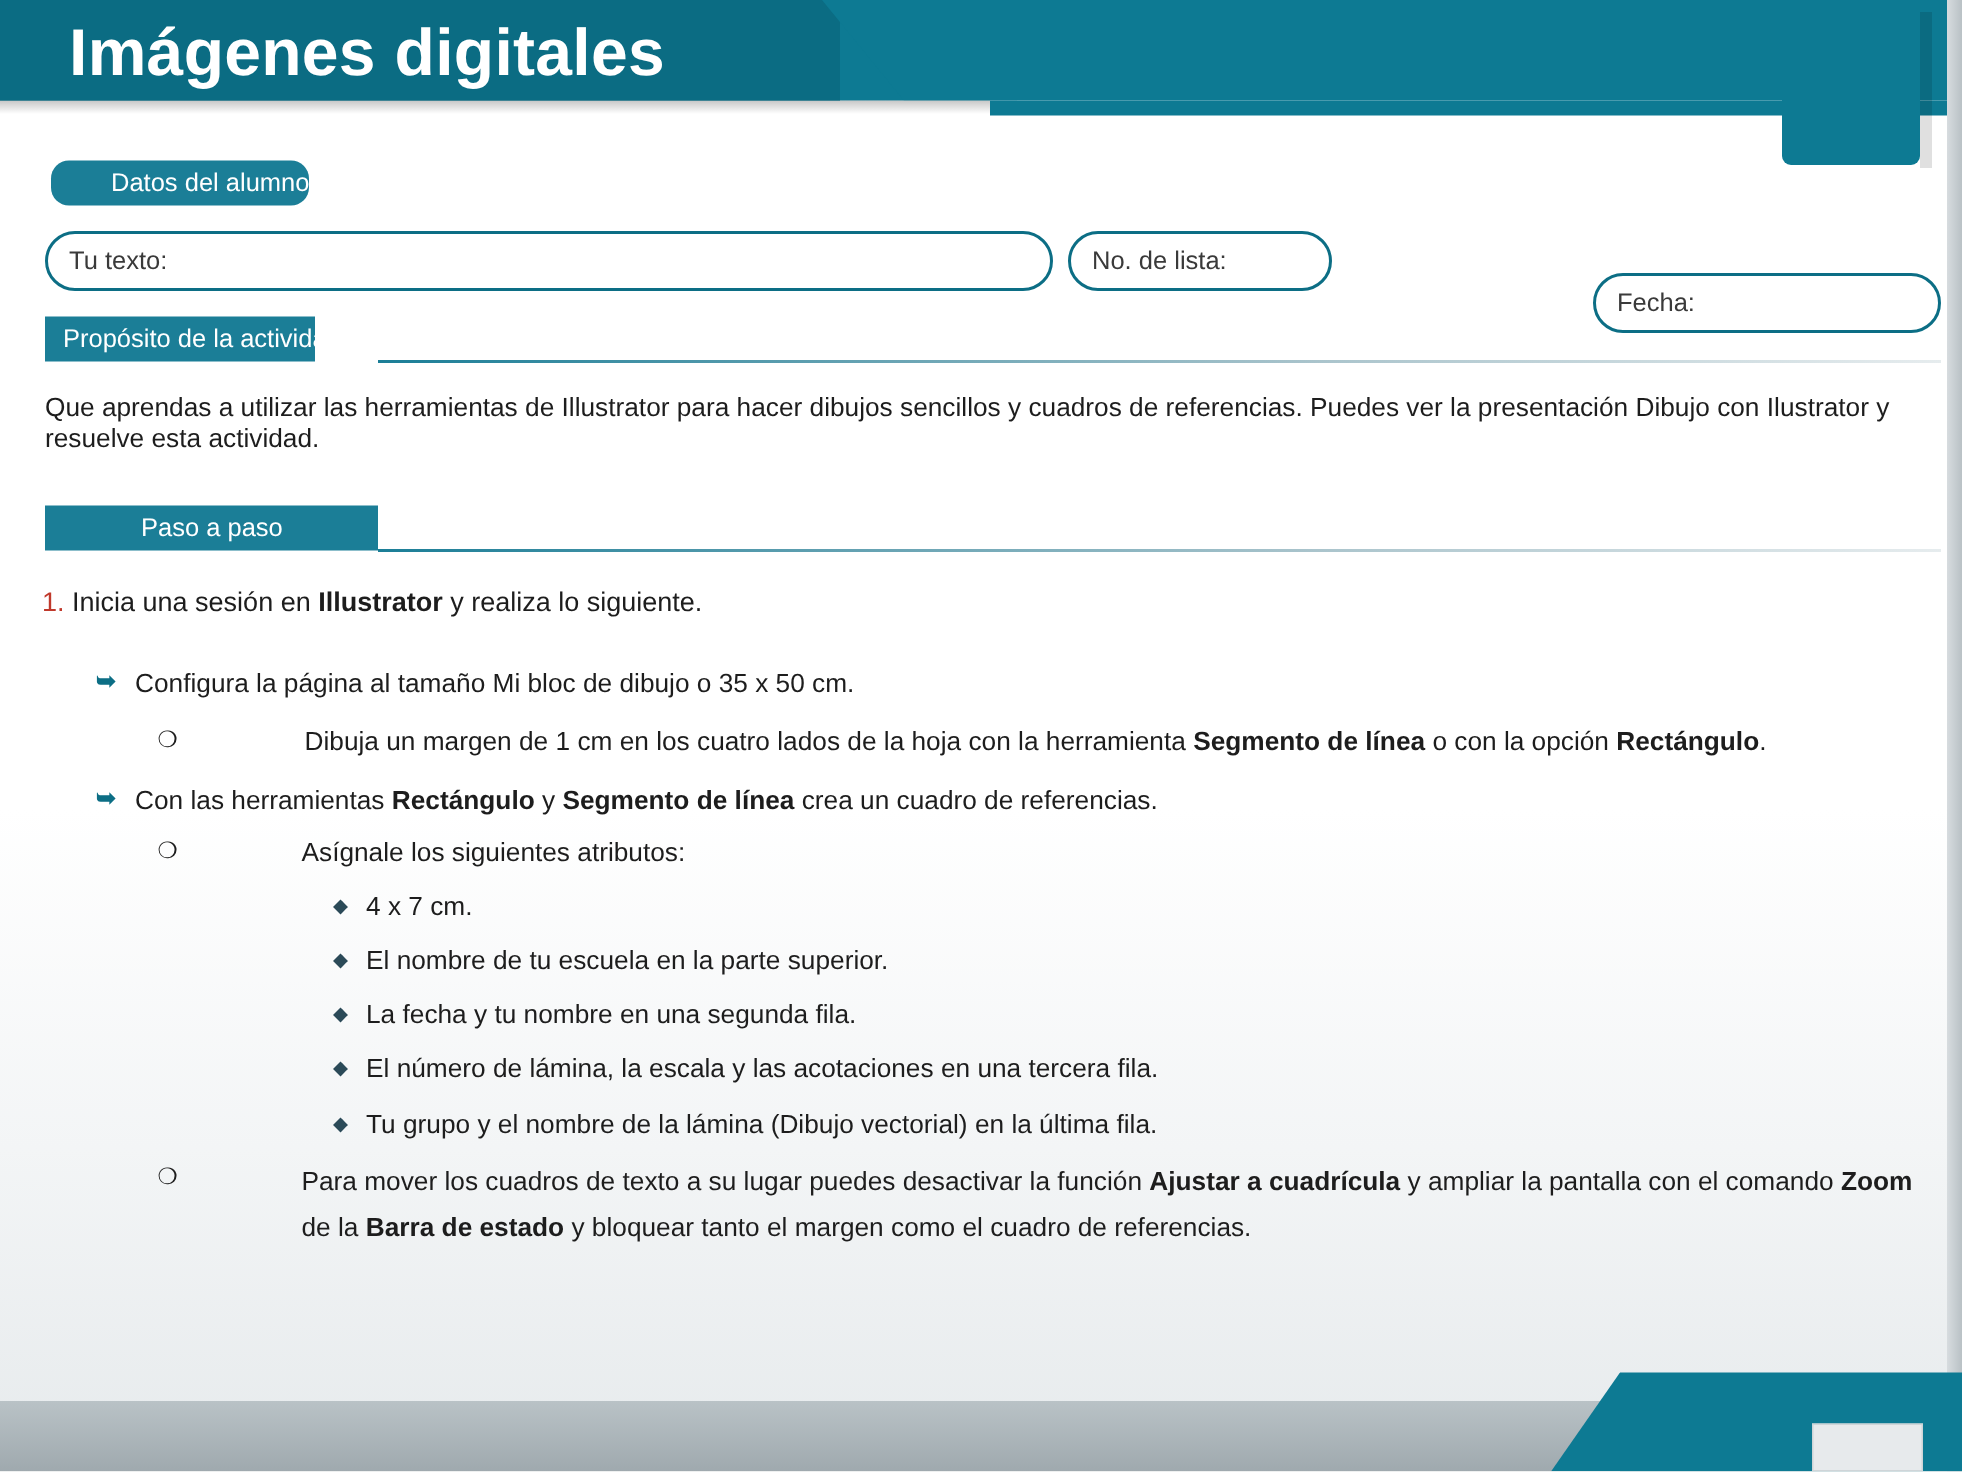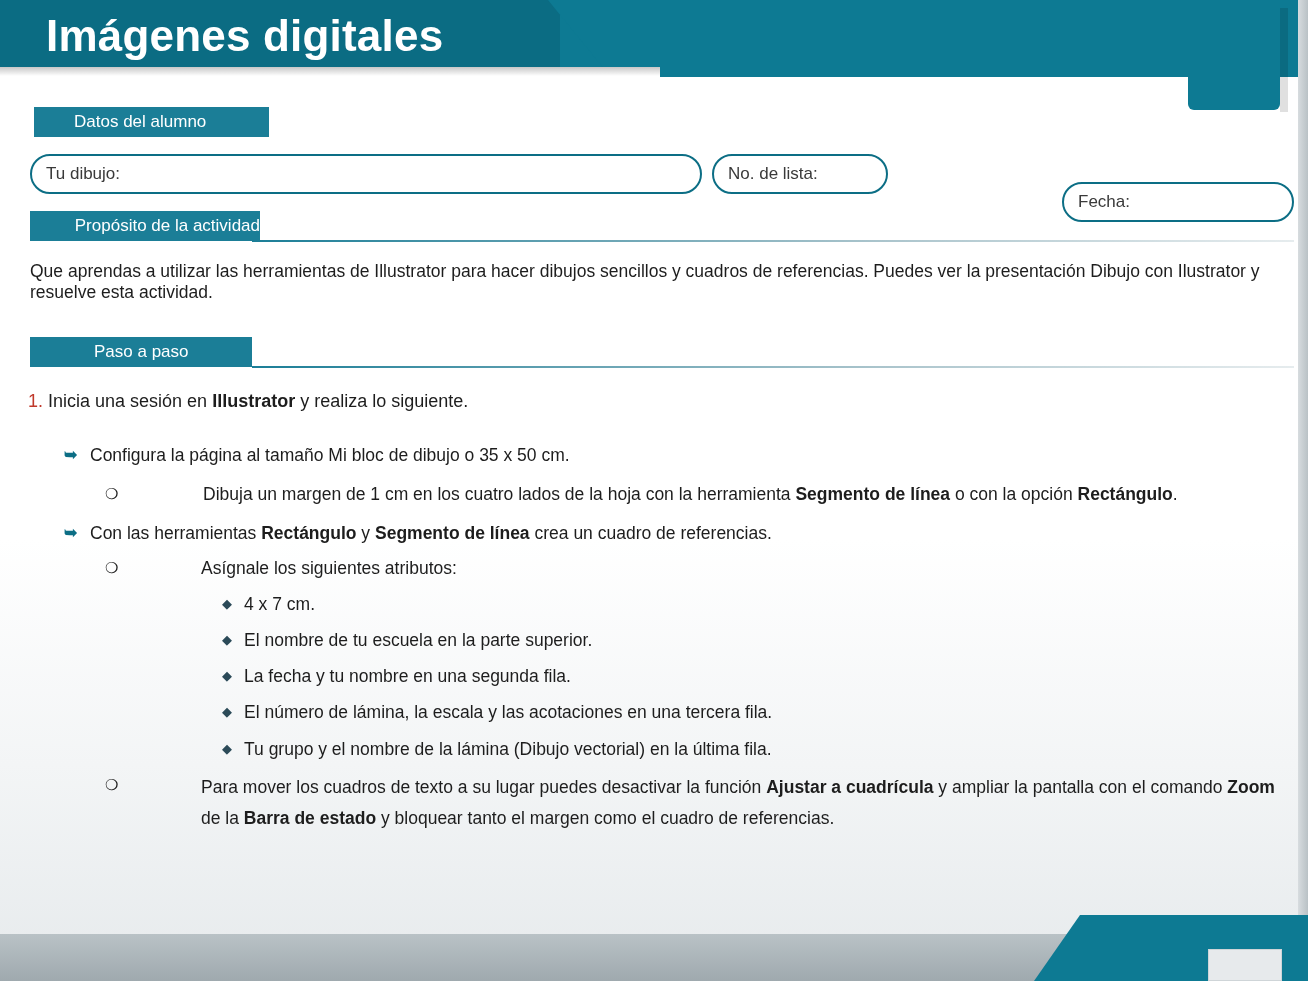--- a/index.html
+++ b/index.html
@@ -242,38 +242,38 @@
   <div class="header-band-dark"></div>
   <div class="header-diag"></div>
   <div class="header-under"></div>
   <div class="header-shadow"></div>
   <div class="header-tab"></div>
   <div class="header-tab-shade"></div>
   <div class="page-title">Imágenes digitales</div>
 
   <div class="right-edge"></div>
 
-  <div class="chip indent-a" style="left:34px; top:107px; width:235px;">
+  <div class="chip indent-a" style="left:34px; top:107px; width:172px;border-radius:12px;">
     <span class="chip-label">Datos del alumno</span>
   </div>
 
   <div class="field" style="left:30px; top:154px; width:672px;">
-    <span class="flabel">Tu dibujo:</span>
+    <span class="flabel">Tu texto:</span>
   </div>
 
   <div class="field" style="left:712px; top:154px; width:176px;">
     <span class="flabel">No. de lista:</span>
   </div>
 
 
   <div class="field" style="left:1062px; top:154px; width:232px;margin-top:28px;">
     <span class="flabel">Fecha:</span>
   </div>
 
-  <div class="chip indent-b" style="left:30px; top:211px; width:230px;justify-content:flex-end;">
+  <div class="chip indent-b" style="left:30px; top:211px; width:180px;">
     <span class="chip-label">Propósito de la actividad</span>
   </div>
   <div class="chip-line" style="left:252px; top:240px; width:1042px;"></div>
 
   <div class="para" style="left:30px; top:261px; width:1250px;">
     <span>Que aprendas a utilizar las herramientas de Illustrator para hacer dibujos sencillos y cuadros de referencias. Puedes ver la presentación Dibujo con</span>
     <span>Ilustrator y resuelve esta actividad.</span>
   </div>
 
   <div class="chip indent-c" style="left:30px; top:337px; width:222px;">

